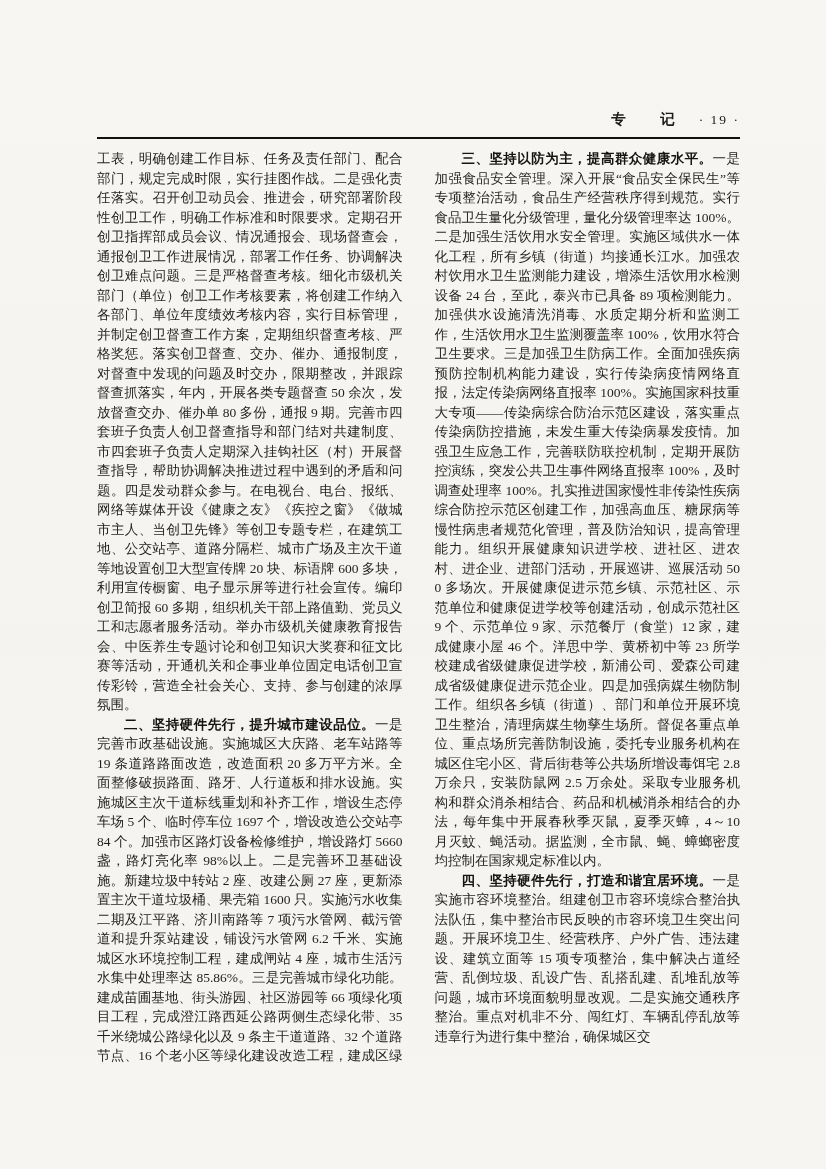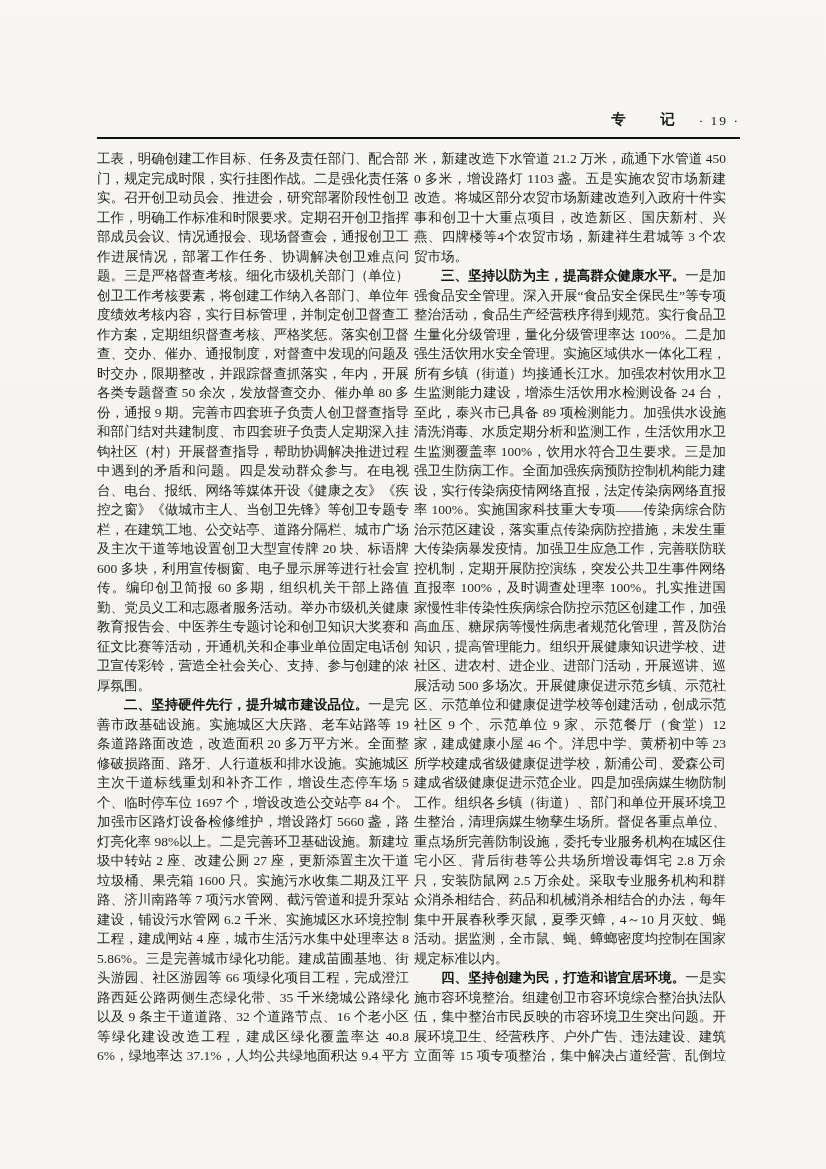--- a/index.html
+++ b/index.html
@@ -22,21 +22,21 @@
     height: 1169px;
     background: linear-gradient(180deg, #f7f6f2 0%, #f4f3ef 55%, #f6f5f1 100%);
   }
   .running-head {
     position: absolute;
     left: 97px;
     top: 110px;
     width: 643px;
     display: flex;
     justify-content: flex-end;
-    align-items: flex-end;
+    align-items: center;
     gap: 14px;
   }
   .running-head .rh-title {
     font-family: "Liberation Sans", "DejaVu Sans", sans-serif;
     font-weight: bold;
     font-size: 14.5px;
     letter-spacing: 10px;
     color: #1a1a1a;
   }
   .running-head .rh-page {
@@ -51,21 +51,21 @@
     width: 643px;
     height: 0;
     border-top: 2.5px solid #111;
   }
   .columns {
     position: absolute;
     left: 97px;
     top: 149px;
     width: 643px;
     display: flex;
-    gap: 5px;
+    gap: 32px;
   }
   .col {
     width: 312px;
     height: 918px;
     overflow: hidden;
   }
   .para {
     margin: 0;
     text-align: justify;
     font-size: 13.5px;
@@ -95,20 +95,19 @@
   <div class="head-rule"></div>
 
   <div class="columns">
 
     <div class="col">
       <p class="para"><span>工表，明确创建工作目标、任务及责任部门、配合部门，规定完成时限，实行挂图作战。二是强化责任落实。召开创卫动员会、推进会，研究部署阶段性创卫工作，明确工作标准和时限要求。定期召开创卫指挥部成员会议、情况通报会、现场督查会，通报创卫工作进展情况，部署工作任务、协调解决创卫难点问题。三是严格督查考核。细化市级机关部门（单位）创卫工作考核要素，将创建工作纳入各部门、单位年度绩效考核内容，实行目标管理，并制定创卫督查工作方案，定期组织督查考核、严格奖惩。落实创卫督查、交办、催办、通报制度，对督查中发现的问题及时交办，限期整改，并跟踪督查抓落实，年内，开展各类专题督查 50 余次，发放督查交办、催办单 80 多份，通报 9 期。完善市四套班子负责人创卫督查指导和部门结对共建制度、市四套班子负责人定期深入挂钩社区（村）开展督查指导，帮助协调解决推进过程中遇到的矛盾和问题。四是发动群众参与。在电视台、电台、报纸、网络等媒体开设《健康之友》《疾控之窗》《做城市主人、当创卫先锋》等创卫专题专栏，在建筑工地、公交站亭、道路分隔栏、城市广场及主次干道等地设置创卫大型宣传牌 20 块、标语牌 600 多块，利用宣传橱窗、电子显示屏等进行社会宣传。编印创卫简报 60 多期，组织机关干部上路值勤、党员义工和志愿者服务活动。举办市级机关健康教育报告会、中医养生专题讨论和创卫知识大奖赛和征文比赛等活动，开通机关和企事业单位固定电话创卫宣传彩铃，营造全社会关心、支持、参与创建的浓厚氛围。</span></p>
       <p class="para indent"><span class="lead">二、坚持硬件先行，提升城市建设品位。</span><span>一是完善市政基础设施。实施城区大庆路、老车站路等 19 条道路路面改造，改造面积 20 多万平方米。全面整修破损路面、路牙、人行道板和排水设施。实施城区主次干道标线重划和补齐工作，增设生态停车场 5 个、临时停车位 1697 个，增设改造公交站亭 84 个。加强市区路灯设备检修维护，增设路灯 5660 盏，路灯亮化率 98%以上。二是完善环卫基础设施。新建垃圾中转站 2 座、改建公厕 27 座，更新添置主次干道垃圾桶、果壳箱 1600 只。实施污水收集二期及江平路、济川南路等 7 项污水管网、截污管道和提升泵站建设，铺设污水管网 6.2 千米、实施城区水环境控制工程，建成闸站 4 座，城市生活污水集中处理率达 85.86%。三是完善城市绿化功能。建成苗圃基地、街头游园、社区游园等 66 项绿化项目工程，完成澄江路西延公路两侧生态绿化带、35 千米绕城公路绿化以及 9 条主干道道路、32 个道路节点、16 个老小区等绿化建设改造工程，建成区绿化覆盖率达 40.86%，绿地率达 37.1%，人均公共绿地面积达 9.4 平方米。四是实施老小区和背后街巷改造。完成 20 个老小区整治改造任务，实施了城区 15 个社区（村）背后街巷改造工作，铺设巷道路面 28.6 万平方</span></p>
     </div>
 
     <div class="col">
-      <p class="para"><span>米，新建改造下水管道 21.2 万米，疏通下水管道 4500 多米，增设路灯 1103 盏。五是实施农贸市场新建改造。将城区部分农贸市场新建改造列入政府十件实事和创卫十大重点项目，改造新区、国庆新村、兴燕、四牌楼等4个农贸市场，新建祥生君城等 3 个农贸市场。</span></p>
       <p class="para indent"><span class="lead">三、坚持以防为主，提高群众健康水平。</span><span>一是加强食品安全管理。深入开展“食品安全保民生”等专项整治活动，食品生产经营秩序得到规范。实行食品卫生量化分级管理，量化分级管理率达 100%。二是加强生活饮用水安全管理。实施区域供水一体化工程，所有乡镇（街道）均接通长江水。加强农村饮用水卫生监测能力建设，增添生活饮用水检测设备 24 台，至此，泰兴市已具备 89 项检测能力。加强供水设施清洗消毒、水质定期分析和监测工作，生活饮用水卫生监测覆盖率 100%，饮用水符合卫生要求。三是加强卫生防病工作。全面加强疾病预防控制机构能力建设，实行传染病疫情网络直报，法定传染病网络直报率 100%。实施国家科技重大专项——传染病综合防治示范区建设，落实重点传染病防控措施，未发生重大传染病暴发疫情。加强卫生应急工作，完善联防联控机制，定期开展防控演练，突发公共卫生事件网络直报率 100%，及时调查处理率 100%。扎实推进国家慢性非传染性疾病综合防控示范区创建工作，加强高血压、糖尿病等慢性病患者规范化管理，普及防治知识，提高管理能力。组织开展健康知识进学校、进社区、进农村、进企业、进部门活动，开展巡讲、巡展活动 500 多场次。开展健康促进示范乡镇、示范社区、示范单位和健康促进学校等创建活动，创成示范社区 9 个、示范单位 9 家、示范餐厅（食堂）12 家，建成健康小屋 46 个。洋思中学、黄桥初中等 23 所学校建成省级健康促进学校，新浦公司、爱森公司建成省级健康促进示范企业。四是加强病媒生物防制工作。组织各乡镇（街道）、部门和单位开展环境卫生整治，清理病媒生物孳生场所。督促各重点单位、重点场所完善防制设施，委托专业服务机构在城区住宅小区、背后街巷等公共场所增设毒饵宅 2.8 万余只，安装防鼠网 2.5 万余处。采取专业服务机构和群众消杀相结合、药品和机械消杀相结合的办法，每年集中开展春秋季灭鼠，夏季灭蟑，4～10 月灭蚊、蝇活动。据监测，全市鼠、蝇、蟑螂密度均控制在国家规定标准以内。</span></p>
-      <p class="para indent"><span class="lead">四、坚持创建为民，打造和谐宜居环境。</span><span>一是实施市容环境整治。组建创卫市容环境综合整治执法队伍，集中整治市民反映的市容环境卫生突出问题。开展环境卫生、经营秩序、户外广告、违法建设、建筑立面等 15 项专项整治，集中解决占道经营、乱倒垃圾、乱设广告、乱搭乱建、乱堆乱放等问题，城市环境面貌明显改观。二是实施交通秩序整治。重点对机非不分、闯红灯、车辆乱停乱放等违章行为进行集中整治，确保城区交</span></p>
+      <p class="para indent"><span class="lead">四、坚持硬件先行，打造和谐宜居环境。</span><span>一是实施市容环境整治。组建创卫市容环境综合整治执法队伍，集中整治市民反映的市容环境卫生突出问题。开展环境卫生、经营秩序、户外广告、违法建设、建筑立面等 15 项专项整治，集中解决占道经营、乱倒垃圾、乱设广告、乱搭乱建、乱堆乱放等问题，城市环境面貌明显改观。二是实施交通秩序整治。重点对机非不分、闯红灯、车辆乱停乱放等违章行为进行集中整治，确保城区交</span></p>
     </div>
 
   </div>
 
 </div>
 
 </body></html>

